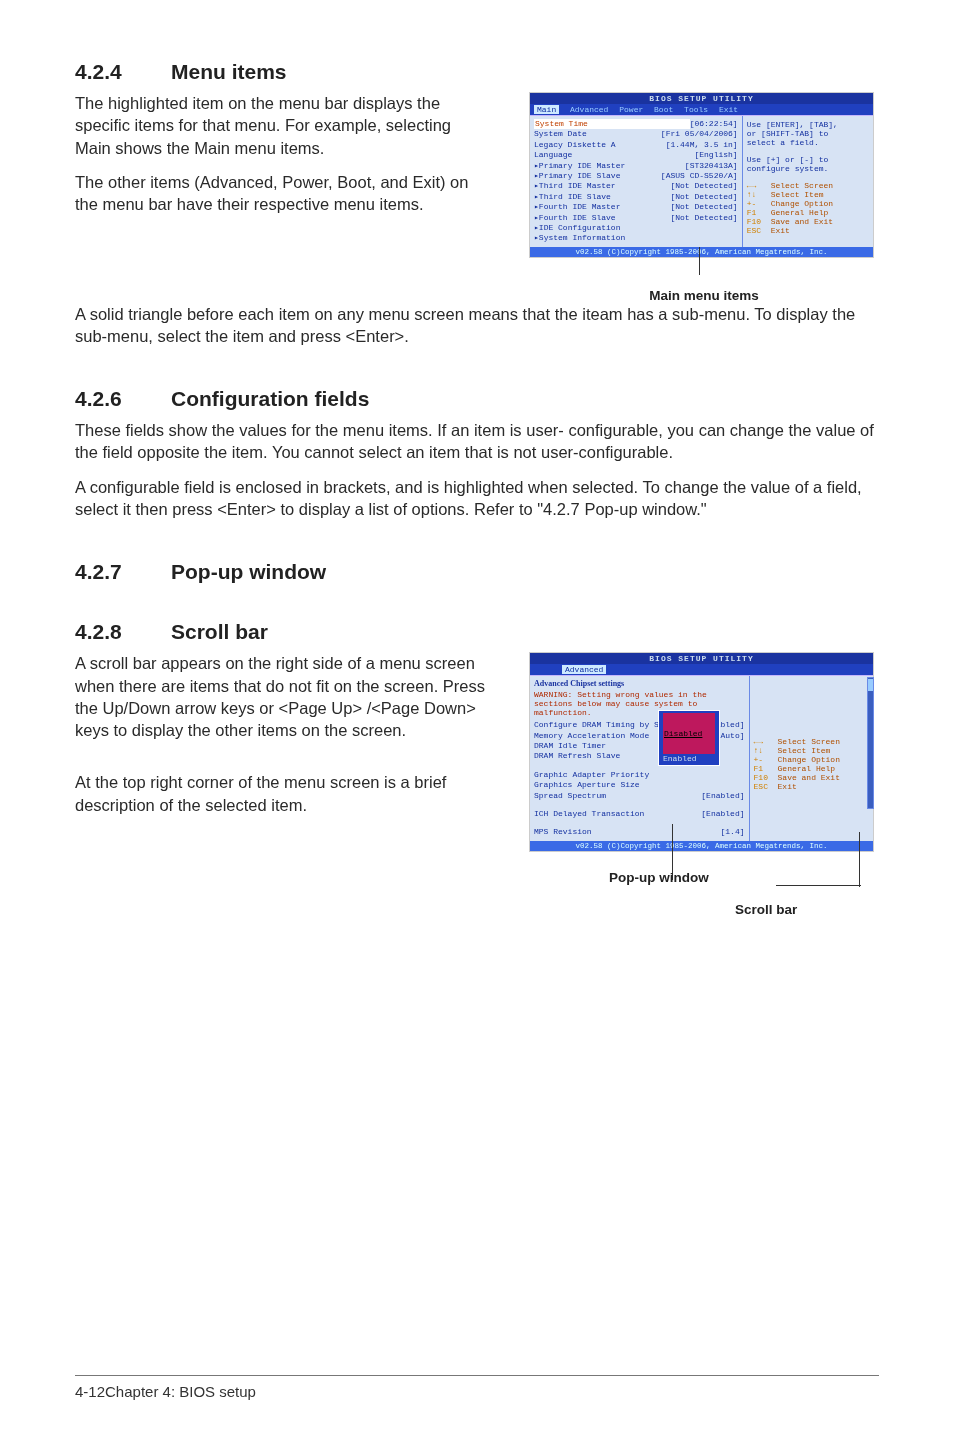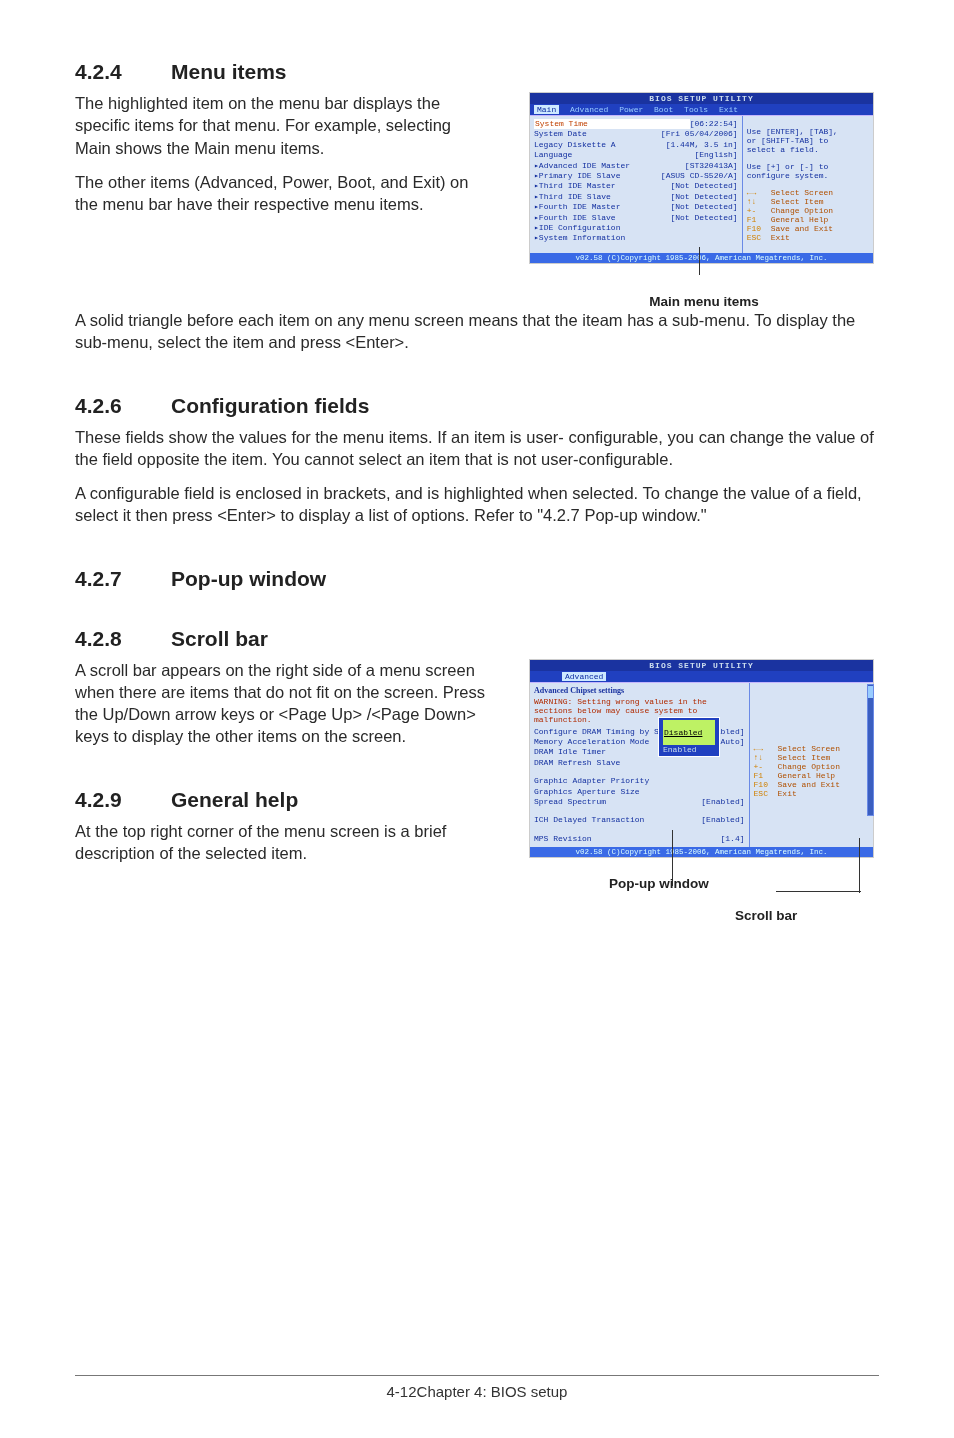--- a/index.html
+++ b/index.html
@@ -64,21 +64,21 @@
       color: #1330a0;
       min-height: 120px;
     }
     .bios-left {
       flex: 1.35;
       padding: 3px 4px;
       border-right: 1px solid #6a8ae6;
     }
     .bios-right {
       width: 38%;
-      padding: 11px 4px;
+      padding: 4px 4px;
       background: #d7e3f4;
       color: #1330a0;
     }
     .bios-row { display: flex; white-space: nowrap; line-height: 1.3; }
     .bios-row .lab { flex: 1; }
     .bios-row .val { color: #1330a0; }
     .sub::before { content: "▸ "; color: #1330a0; }
     .selrow { background: #fff; color: #c04000; padding: 0 1px; }
     .bios-help { margin-top: 8px; font-size: 8px; }
     .bios-help div { display: flex; gap: 4px; white-space: nowrap; }
@@ -156,21 +156,21 @@
     .popup {
       position: absolute;
       top: 34px; left: 128px;
       background: #2040c0;
       border: 1px solid #fff;
       padding: 2px 4px;
       font-size: 8px;
       color: #cde;
       width: 62px;
     }
-    .popup .psel { background:#bef264; color:#000; padding:8px 1px;text-decoration:underline;}
+    .popup .psel { background:#be185d; color:#000; padding:16px 1px;text-decoration:underline;}
     .scrollbar {
       position: absolute;
       right: -1px; top: 1px;
       width: 7px; height: 132px;
       background: #3a5ec0;
       border: 1px solid #6a8ae6;
     }
     .scrollbar .thumb {
       position: absolute; left:0; top:1px;
       width:5px; height:12px; background:#9cf;
@@ -180,21 +180,21 @@
       position: absolute;
       left: 75px; right: 75px;
       bottom: 62px;
       border-top: 1px solid #777;
     }
     .page-footer {
       position: absolute;
       left: 75px; right: 75px;
       bottom: 38px;
       display: flex;
-      justify-content: center;
+      justify-content: flex-start;
       font-size: 15px;
       color: #333;
     }
 
     .spacer { height: 8px; }
     .spacer-lg { height: 18px; }
   </style>
 </head>
 <body>
 
@@ -229,21 +229,21 @@
               </div>
             <div class="bios-row">
                 <span class="lab">Legacy Diskette A</span>
                 <span class="val">[1.44M, 3.5 in]</span>
               </div>
             <div class="bios-row">
                 <span class="lab">Language</span>
                 <span class="val">[English]</span>
               </div>
             <div class="bios-row sub">
-                <span class="lab">Advanced IDE Master</span>
+                <span class="lab">Primary IDE Master</span>
                 <span class="val">[ST320413A]</span>
               </div>
             <div class="bios-row sub">
                 <span class="lab">Primary IDE Slave</span>
                 <span class="val">[ASUS CD-S520/A]</span>
               </div>
             <div class="bios-row sub">
                 <span class="lab">Third IDE Master</span>
                 <span class="val">[Not Detected]</span>
               </div>
@@ -317,21 +317,20 @@
 
   <div class="spacer-lg"></div>
   <h2><span class="num">4.2.7</span><span>Pop-up window</span></h2>
 
   <div class="spacer-lg"></div>
   <h2><span class="num">4.2.8</span><span>Scroll bar</span></h2>
   <div class="row">
     <div class="col-left">
       <p class="narrow2">A scroll bar appears on the right side of a menu screen when there are items that do not fit on the screen. Press the Up/Down arrow keys or &lt;Page Up&gt; /&lt;Page Down&gt; keys to display the other items on the screen.</p>
       <div class="spacer-lg"></div>
-      <h2><span class="num">4.2.9</span><span>General help</span></h2>
       <p class="narrow2">At the top right corner of the menu screen is a brief description of the selected item.</p>
     </div>
     <div class="col-right">
       <div class="fig2-wrap">
         <div class="bios">
           <div class="bios-titlebar">BIOS SETUP UTILITY</div>
           <div class="bios-tabs">
             <span class="sel" style="margin-left:28px">Advanced</span>
           </div>
           <div class="bios2-body">

